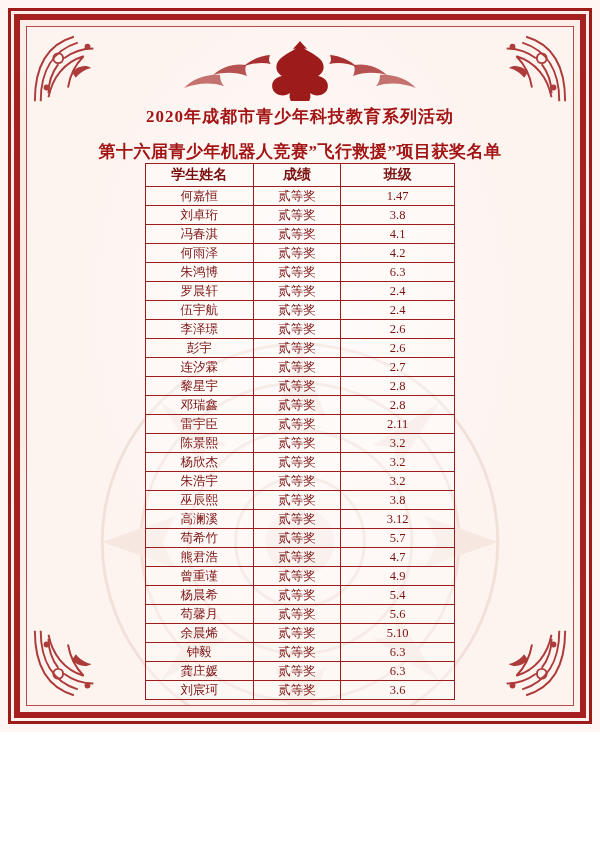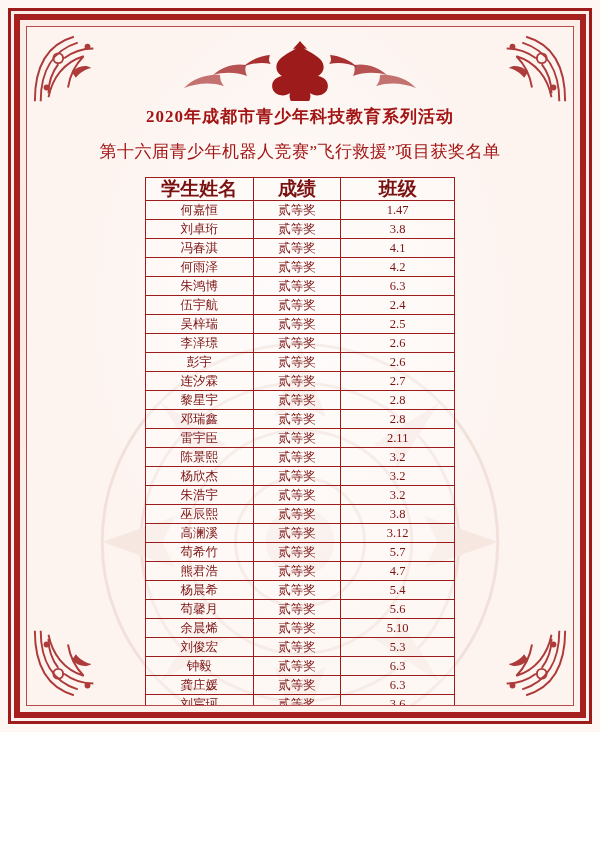--- a/index.html
+++ b/index.html
@@ -91,43 +91,42 @@
   .title-block { text-align: center; }
   .title-line1 {
     font-size: 17px;
     font-weight: bold;
     color: #a31515;
     letter-spacing: 1px;
     margin-bottom: 12px;
   }
   .title-line2 {
     font-size: 17px;
-    font-weight: normal;
+    font-weight: bold;
     color: #a31515;
     letter-spacing: .5px;
-    margin-bottom: 14px;
   }
 
   table.awards {
     border-collapse: collapse;
     margin: 0 auto;
     width: 310px;
     background: rgba(255,255,255,0.35);
   }
   table.awards th, table.awards td {
     border: 1px solid #9e1b1b;
     text-align: center;
     color: #7a1111;
     font-size: 12.5px;
     height: 18px;
     line-height: 18px;
     padding: 0;
   }
   table.awards th {
-    font-size: 19px;
+    font-size: 14px;
     font-weight: bold;
     height: 22px;
     line-height: 22px;
   }
   table.awards col.c-name { width: 108px; }
   table.awards col.c-award { width: 88px; }
   table.awards col.c-class { width: 114px; }
 
   
   .texture {
@@ -293,30 +292,30 @@
               <td>何雨泽</td>
               <td>贰等奖</td>
               <td>4.2</td>
             </tr>
             <tr>
               <td>朱鸿博</td>
               <td>贰等奖</td>
               <td>6.3</td>
             </tr>
             <tr>
+              <td>罗晨轩</td>
+              <td>贰等奖</td>
+              <td>2.4</td>
+            </tr>
+            <tr>
               <td>伍宇航</td>
               <td>贰等奖</td>
               <td>2.4</td>
             </tr>
             <tr>
-              <td>吴梓瑞</td>
-              <td>贰等奖</td>
-              <td>2.5</td>
-            </tr>
-            <tr>
               <td>李泽璟</td>
               <td>贰等奖</td>
               <td>2.6</td>
             </tr>
             <tr>
               <td>彭宇</td>
               <td>贰等奖</td>
               <td>2.6</td>
             </tr>
             <tr>
@@ -368,38 +367,38 @@
               <td>苟希竹</td>
               <td>贰等奖</td>
               <td>5.7</td>
             </tr>
             <tr>
               <td>熊君浩</td>
               <td>贰等奖</td>
               <td>4.7</td>
             </tr>
             <tr>
+              <td>曾重谨</td>
+              <td>贰等奖</td>
+              <td>4.9</td>
+            </tr>
+            <tr>
               <td>杨晨希</td>
               <td>贰等奖</td>
               <td>5.4</td>
             </tr>
             <tr>
               <td>苟馨月</td>
               <td>贰等奖</td>
               <td>5.6</td>
             </tr>
             <tr>
               <td>余晨烯</td>
               <td>贰等奖</td>
               <td>5.10</td>
-            </tr>
-            <tr>
-              <td>刘俊宏</td>
-              <td>贰等奖</td>
-              <td>5.3</td>
             </tr>
             <tr>
               <td>钟毅</td>
               <td>贰等奖</td>
               <td>6.3</td>
             </tr>
             <tr>
               <td>龚庄媛</td>
               <td>贰等奖</td>
               <td>6.3</td>

